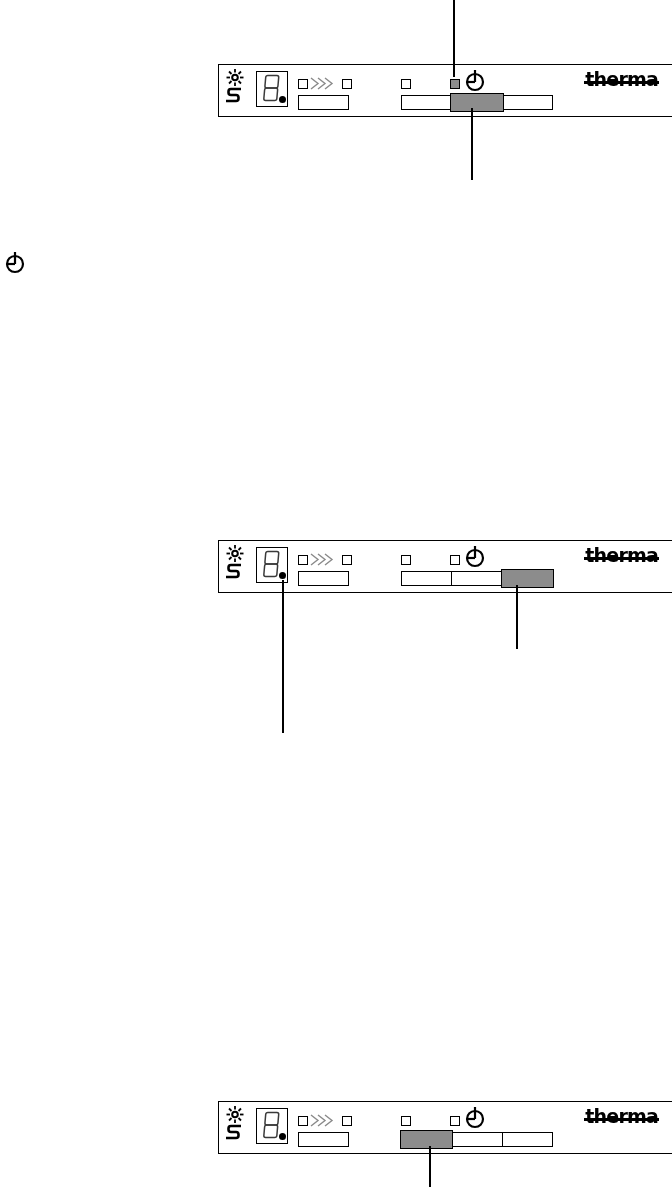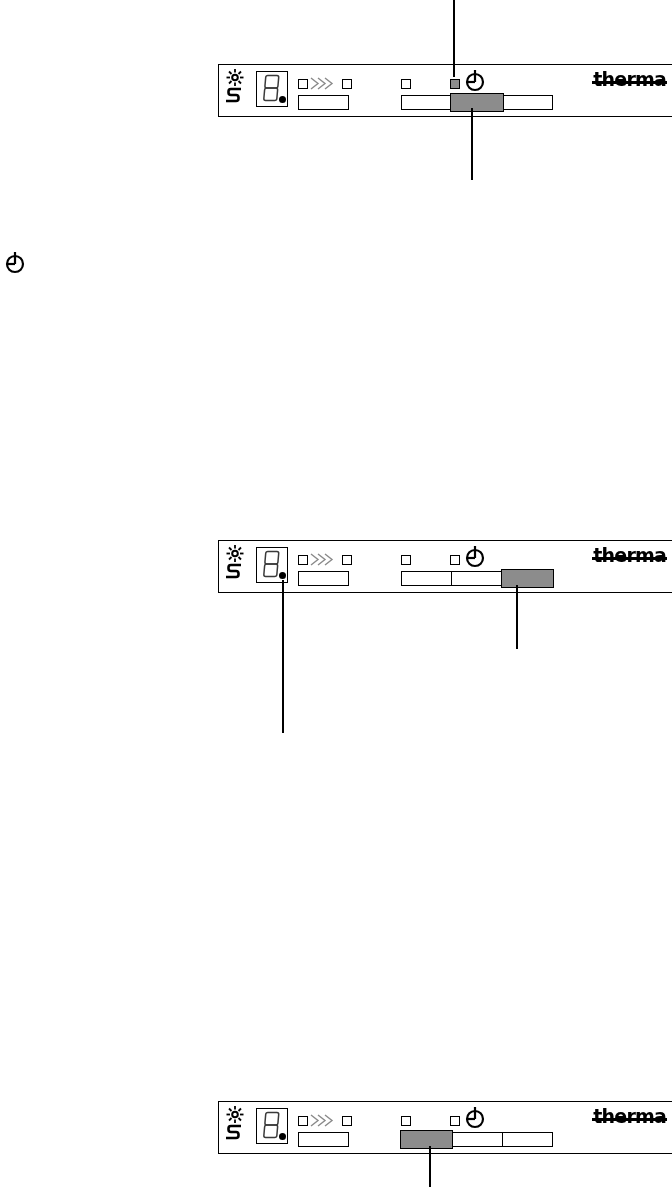--- a/index.html
+++ b/index.html
@@ -29,21 +29,21 @@
   .btn{left:79px;top:30px;width:51px;height:15px;border:1.5px solid #000;box-sizing:border-box;background:#fff}
 
   .clockpos{left:245px;top:3px;width:22px;height:24px}
 
   .bar{left:182px;top:30px;width:152px;height:15px;border:1.5px solid #000;box-sizing:border-box;display:flex;background:#fff}
   .seg{position:relative;flex:1;border-right:1.5px solid #000;box-sizing:border-box}
   .seg:last-child{border-right:none}
   .seg[data-state="on"]::after{content:"";position:absolute;left:-2px;right:-2px;top:-3px;bottom:-3px;
         background:#8c8c8c;border:1.2px solid #000;z-index:2}
 
-  .logo{position:absolute;right:6px;top:5px;height:18px;font-weight:bold;font-size:19px;
+  .logo{position:absolute;right:14px;top:5px;height:18px;font-weight:bold;font-size:19px;
         letter-spacing:-0.8px;line-height:18px;color:#000;white-space:nowrap}
   .logo::after{content:"";position:absolute;left:-1px;right:-1px;top:62%;height:2.5px;background:#000}
 
   .callout{position:absolute;width:2px;background:#000;z-index:5}
   .clA{left:453px;top:0;height:77px}
   .clB{left:471px;top:108px;height:72px}
   .clC{left:282px;top:580px;height:153px}
   .clD{left:516px;top:585px;height:64px}
   .clE{left:429px;top:1146px;height:41px}
 

